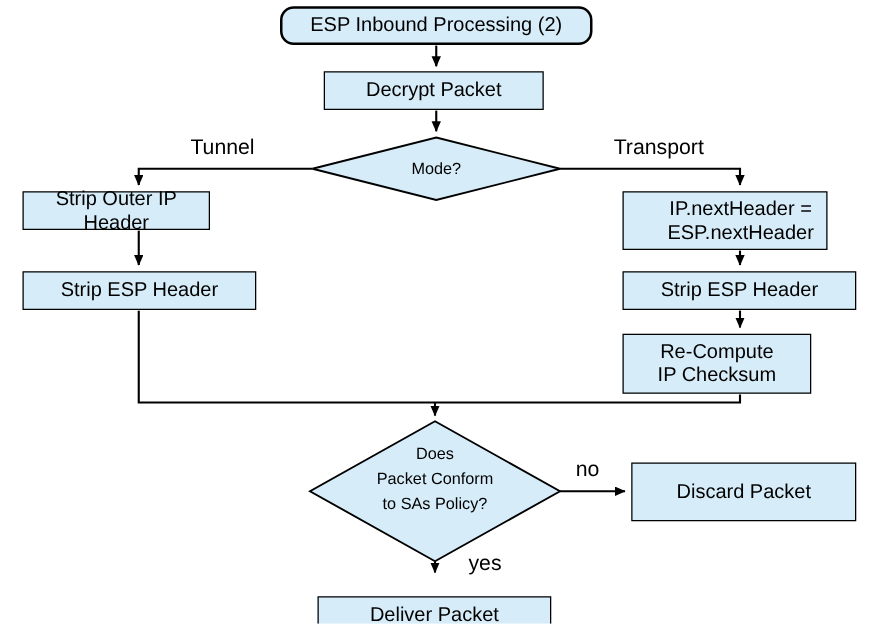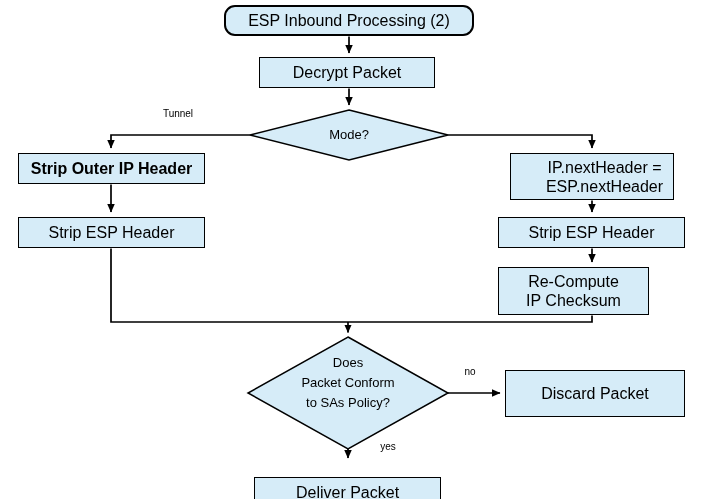--- a/index.html
+++ b/index.html
@@ -43,30 +43,30 @@
   }
   .dlabel {
     position: absolute;
     text-align: center;
     font-size: 13px;
     line-height: 20px;
     white-space: pre-line;
   }
   .elabel {
     position: absolute;
-    font-size: 10px;
+    font-size: 17px;
     text-align: center;
     white-space: nowrap;
   }
   
   #n-start   { left:224px; top:5px;   width:250px; height:31px; }
   #n-decrypt { left:259px; top:57px;  width:176px; height:31px; }
-  #n-stripouter { left:18px;  top:153px; width:187px; height:31px;font-weight:bold; }
+  #n-stripouter { left:18px;  top:153px; width:150px; height:31px; }
   #n-stripesp-l { left:18px;  top:217px; width:187px; height:31px; }
-  #n-ipnext     { left:510px; top:153px; width:164px; height:47px;padding-left:25px; }
+  #n-ipnext     { left:498px; top:153px; width:164px; height:47px;padding-left:25px; }
   #n-stripesp-r { left:498px; top:217px; width:187px; height:31px; }
   #n-recompute  { left:498px; top:267px; width:151px; height:48px; }
   #n-discard    { left:505px; top:370px; width:180px; height:47px; }
   #n-deliver    { left:254px; top:477px; width:187px; height:31px; }
   #t-mode   { left:299px; top:125px; width:100px; }
   #t-policy { left:258px; top:353px; width:180px; }
   #l-tunnel    { left:138px; top:108px; width:80px; }
   #l-transport { left:481px; top:108px; width:92px; }
   #l-no  { left:450px; top:366px; width:40px; }
   #l-yes { left:364px; top:441px; width:48px; }
@@ -121,18 +121,19 @@
   <div class="node" id="n-deliver">Deliver Packet</div>
 
   <div class="dlabel" id="t-mode">Mode?</div>
 
   <div class="dlabel" id="t-policy">Does
 Packet Conform
 to SAs Policy?</div>
 
   <div class="elabel" id="l-tunnel">Tunnel</div>
 
+  <div class="elabel" id="l-transport">Transport</div>
 
   <div class="elabel" id="l-no">no</div>
 
   <div class="elabel" id="l-yes">yes</div>
 
 </div>
 
 </body></html>

